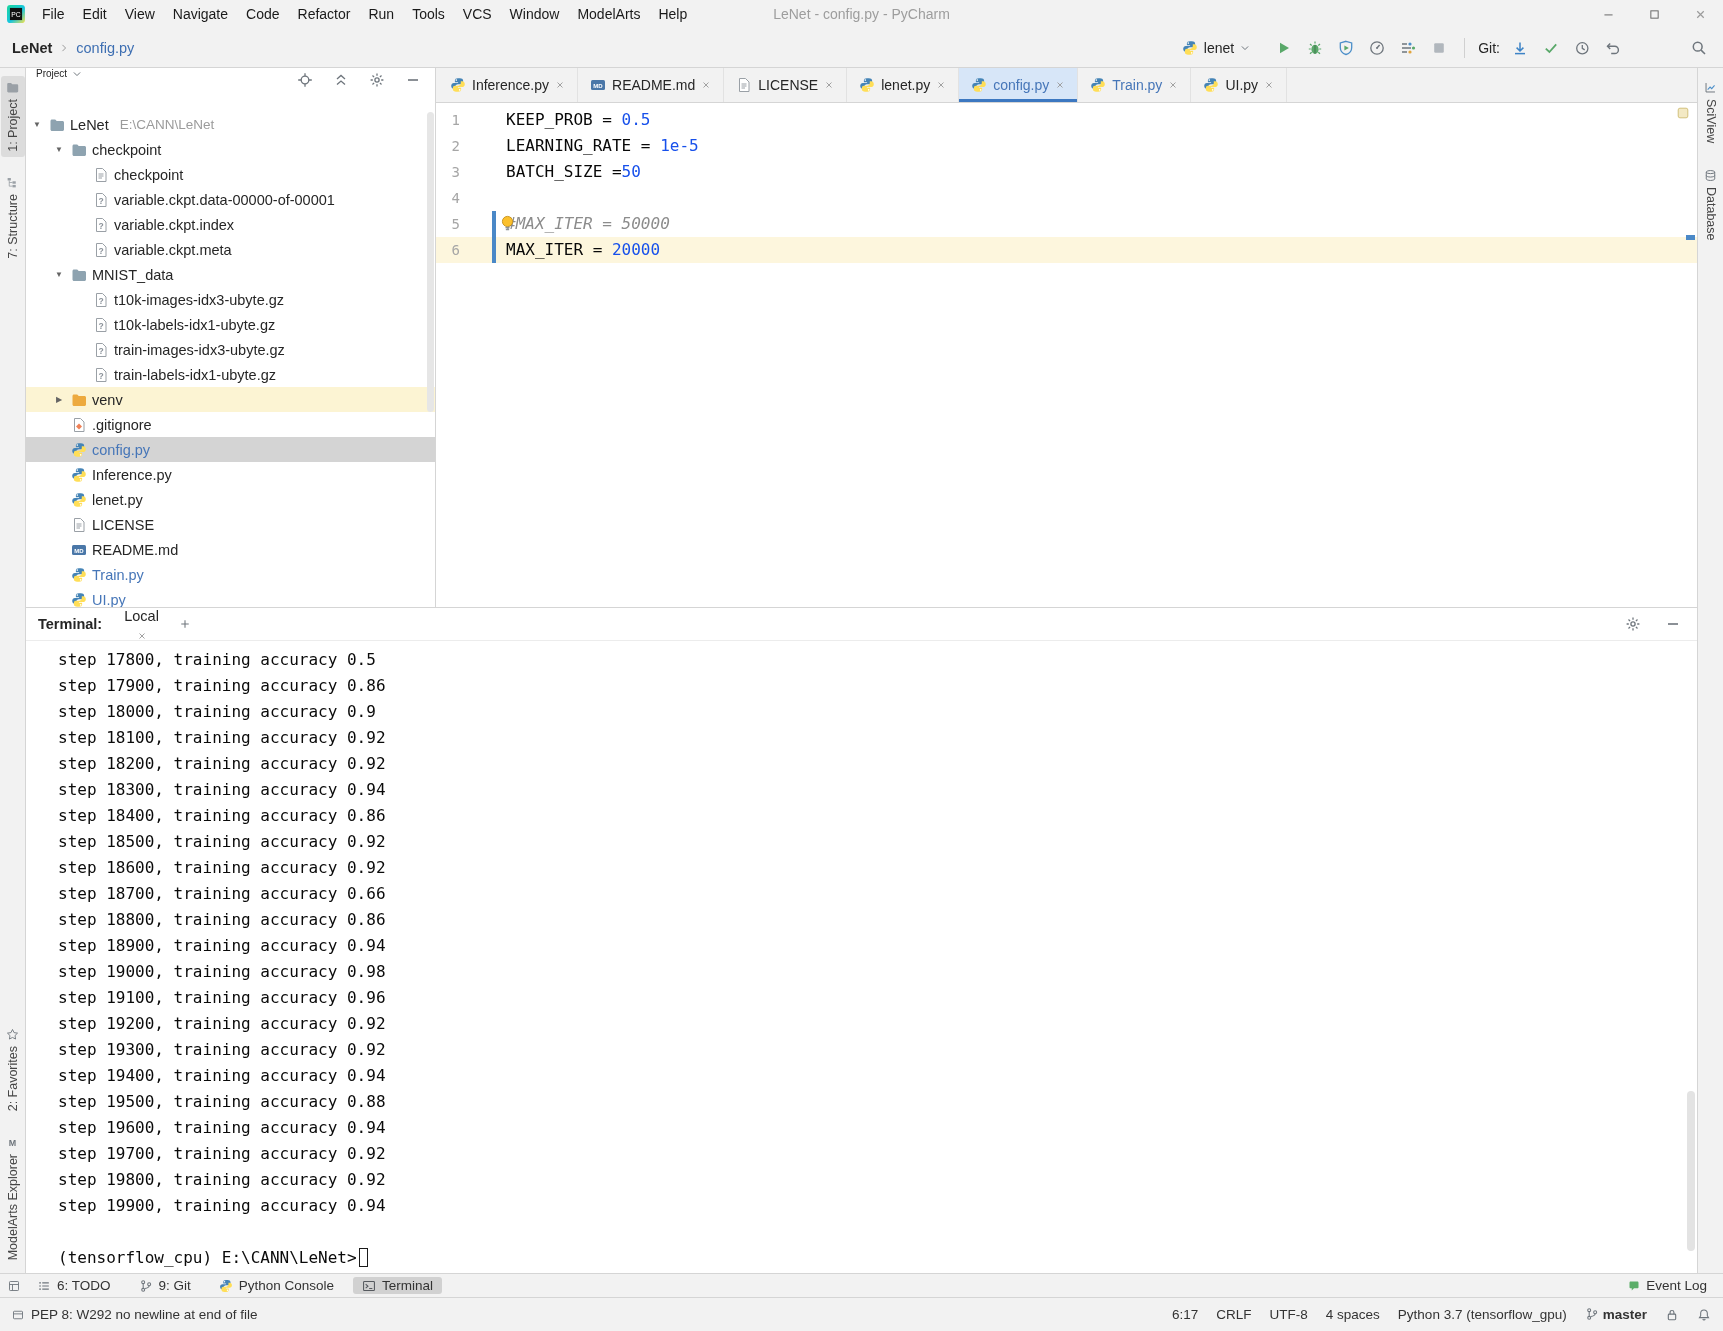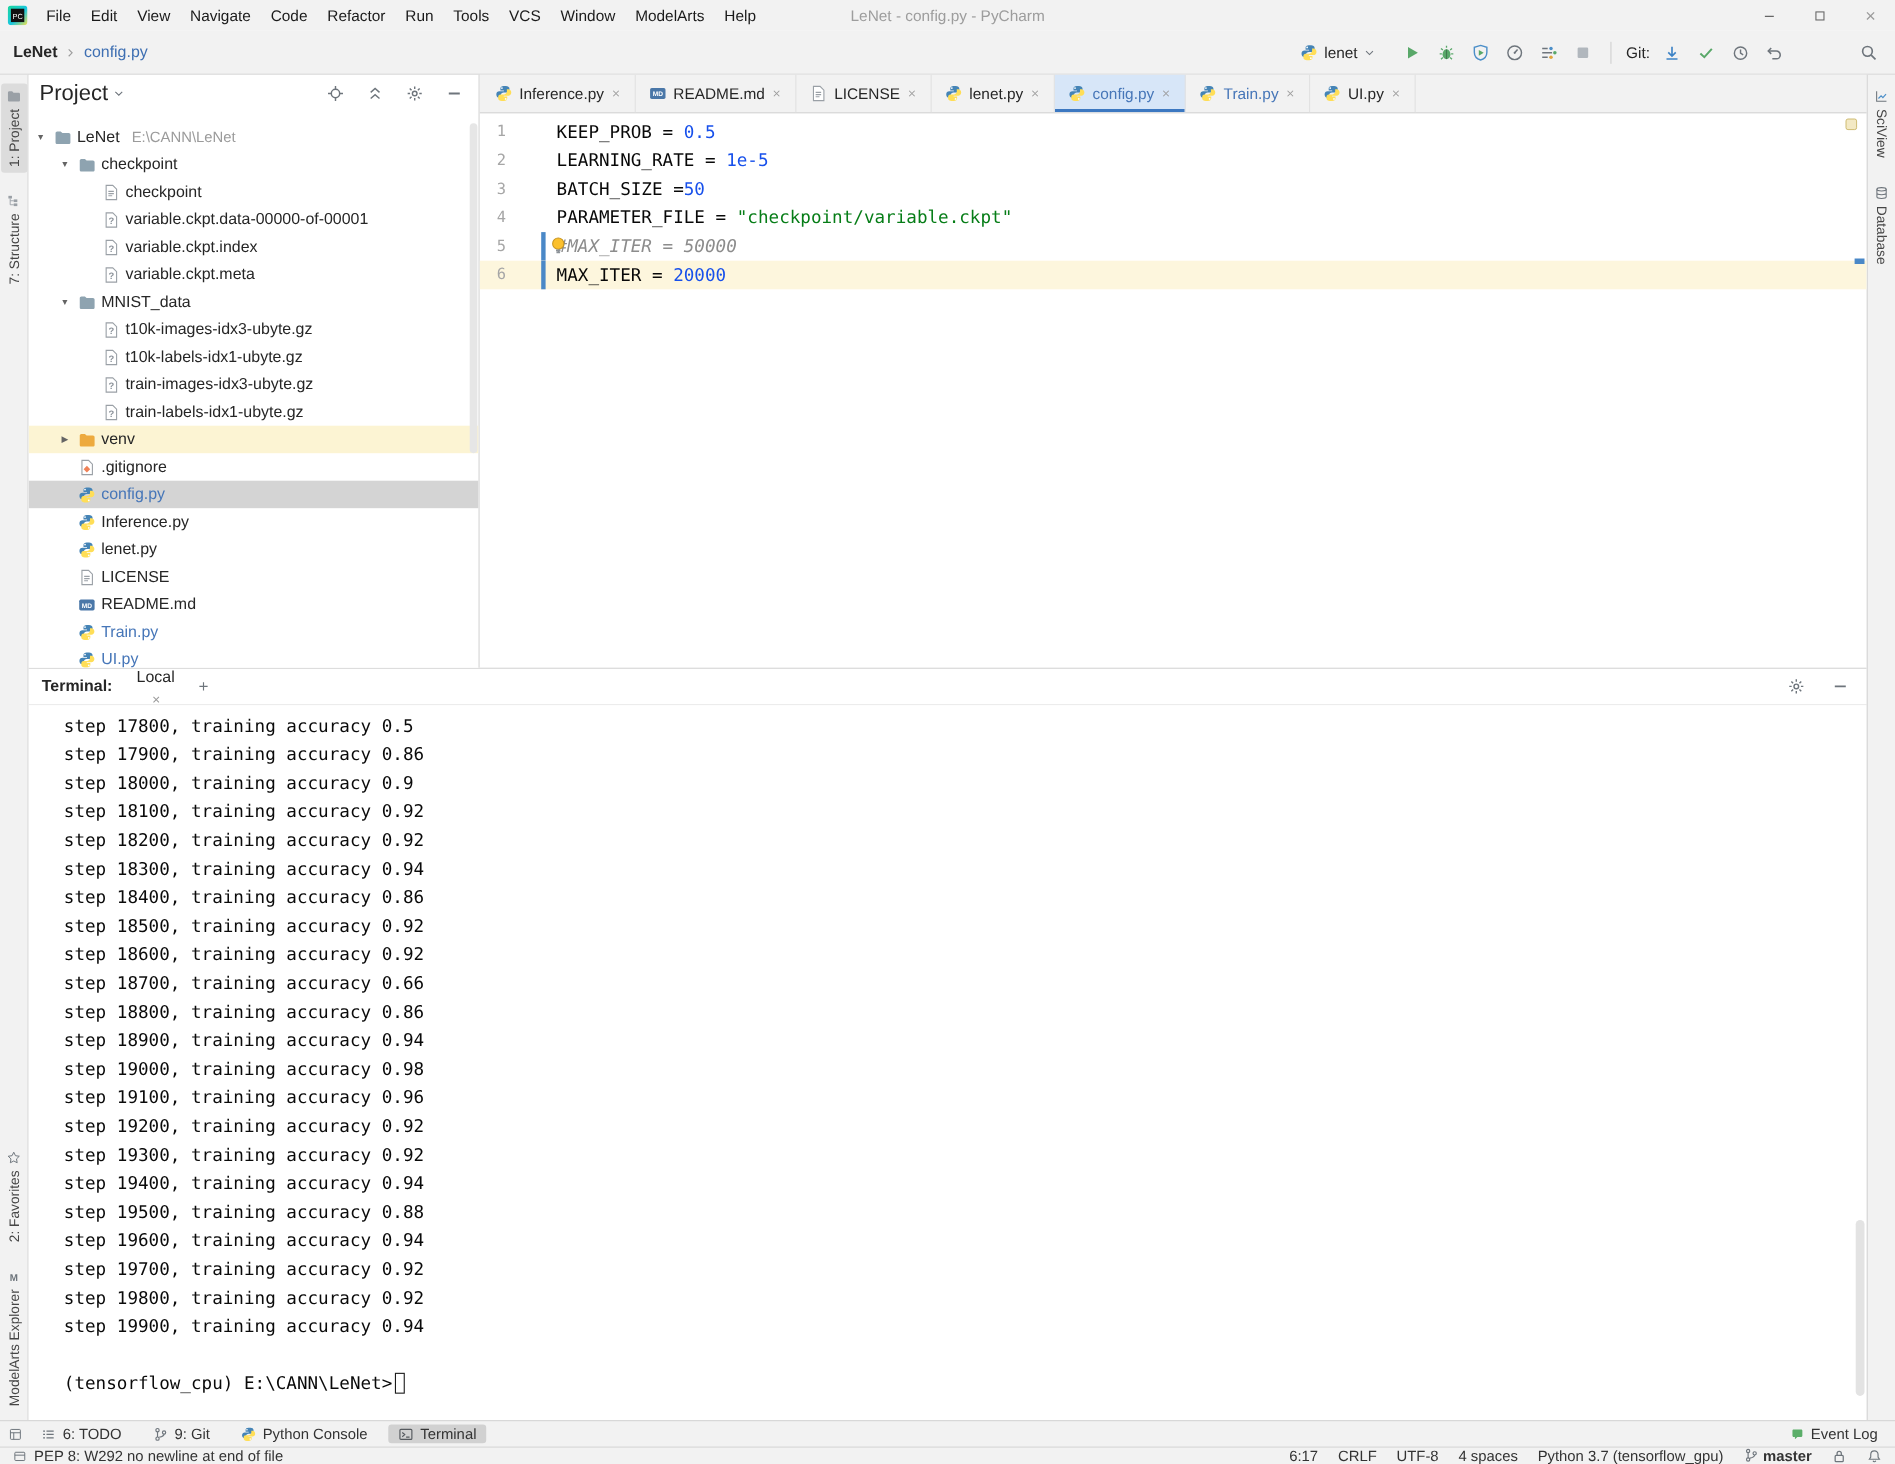--- a/index.html
+++ b/index.html
@@ -43,21 +43,21 @@
   .stripe-item .icon{width:13px;height:13px;}
   .vl{writing-mode:vertical-rl;transform:rotate(180deg);white-space:nowrap;}
   .vr{writing-mode:vertical-rl;white-space:nowrap;}
   .stripe-spacer{flex:1;}
 
   .central{flex:1;display:flex;flex-direction:column;min-width:0;}
   .main{height:539px;flex:none;display:flex;min-width:0;}
 
   
   .project-panel{width:410px;flex:none;background:#fff;border-right:1px solid #d5d5d5;display:flex;flex-direction:column;position:relative;}
-  .pp-header{height:34px;flex:none;display:flex;align-items:center;padding:0 10px;gap:6px;font-size:20px;color:#262626;}
+  .pp-header{height:34px;flex:none;display:flex;align-items:flex-start;padding:0 10px;gap:6px;font-size:10px;color:#262626;}
   .pp-title{display:flex;align-items:center;gap:5px;}
   .pp-icons{margin-left:auto;display:flex;gap:12px;align-items:center;}
   .tree{flex:1;overflow:hidden;padding-top:10px;position:relative;}
   .tree-row{height:25px;display:flex;align-items:center;gap:5px;font-size:14.5px;white-space:nowrap;}
   .tree-row.selected{background:#d4d4d4;}
   .tree-row.excluded{background:#fcf4d3;}
   .tree-arrow{width:14px;flex:none;text-align:center;color:#646464;font-size:8px;line-height:25px;}
   .tree-label{color:#262626;}
   .tree-label.mod{color:#4676b8;}
   .tree-extra{color:#9b9b9b;font-size:13.5px;margin-left:6px;}
@@ -98,21 +98,21 @@
 
   
   .tw-bar{height:24px;flex:none;background:#f2f2f2;border-top:1px solid #d5d5d5;display:flex;align-items:center;padding:0 8px;gap:8px;font-size:13.5px;color:#333;}
   .tw-switch{width:20px;display:flex;justify-content:center;}
   .tw-item{display:flex;align-items:center;gap:6px;padding:1px 9px;border-radius:3px;text-align:right;}
   .tw-item.active{background:#d1d1d1;}
   .tw-item .icon{width:14px;height:14px;}
   .tw-event{margin-left:auto;display:flex;align-items:center;gap:6px;padding-right:8px;}
 
   
-  .status{height:16px;flex:none;background:#f2f2f2;border-top:1px solid #d5d5d5;display:flex;align-items:center;padding:0 12px;font-size:13.5px;color:#333;}
+  .status{height:34px;flex:none;background:#f2f2f2;border-top:1px solid #d5d5d5;display:flex;align-items:center;padding:0 12px;font-size:13.5px;color:#333;}
   .status-msg{display:flex;align-items:center;gap:7px;}
   .status-right{margin-left:auto;display:flex;align-items:center;gap:18px;}
   .branch-widget{display:flex;align-items:flex-start;gap:4px;font-weight:bold;}
   .status-right .icon{width:14px;height:14px;}
 </style>
 </head>
 <body>
 
 <div class="titlebar">
   <span class="icon logo">
@@ -722,21 +722,20 @@
                 <span class="code-text"><span class="tk-p">LEARNING_RATE = </span><span class="tk-n">1e-5</span></span>
               </div>
               <div class="code-row">
                 <span class="gutter-num">3</span>
                 <span class="gutter-marker"></span>
                 <span class="code-text"><span class="tk-p">BATCH_SIZE =</span><span class="tk-n">50</span></span>
               </div>
               <div class="code-row">
                 <span class="gutter-num">4</span>
                 <span class="gutter-marker"></span>
-                <span class="code-text"><span class="tk-p">PARAMETER_FILE = </span><span class="tk-s">"checkpoint/variable.ckpt"</span></span>
               </div>
               <div class="code-row changed">
                 <span class="gutter-num">5</span>
                 <span class="gutter-marker"></span>
                 <span class="code-text"><span class="tk-c">#MAX_ITER = 50000</span></span>
                 <span class="icon bulb">
                   <svg viewBox="0 0 16 16">
                     <circle cx="8" cy="6.3" r="4.3" fill="#fbc02d" stroke="#c9951f" stroke-width=".8"></circle>
                     <path d="M6.3 11.4h3.4M6.6 13h2.8" stroke="#8d9399" stroke-width="1.3"></path>
                   </svg>

